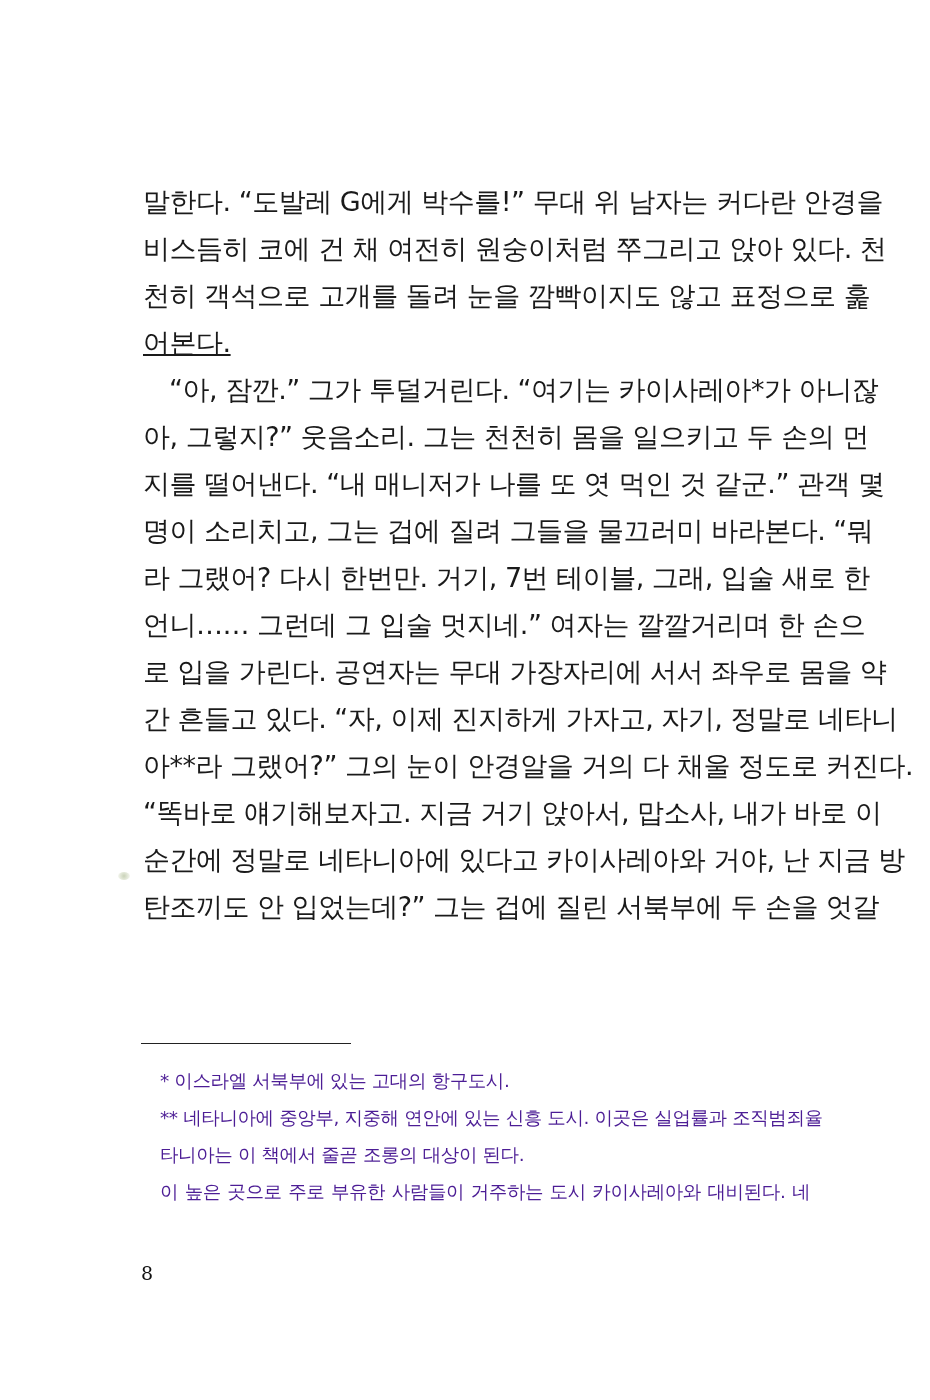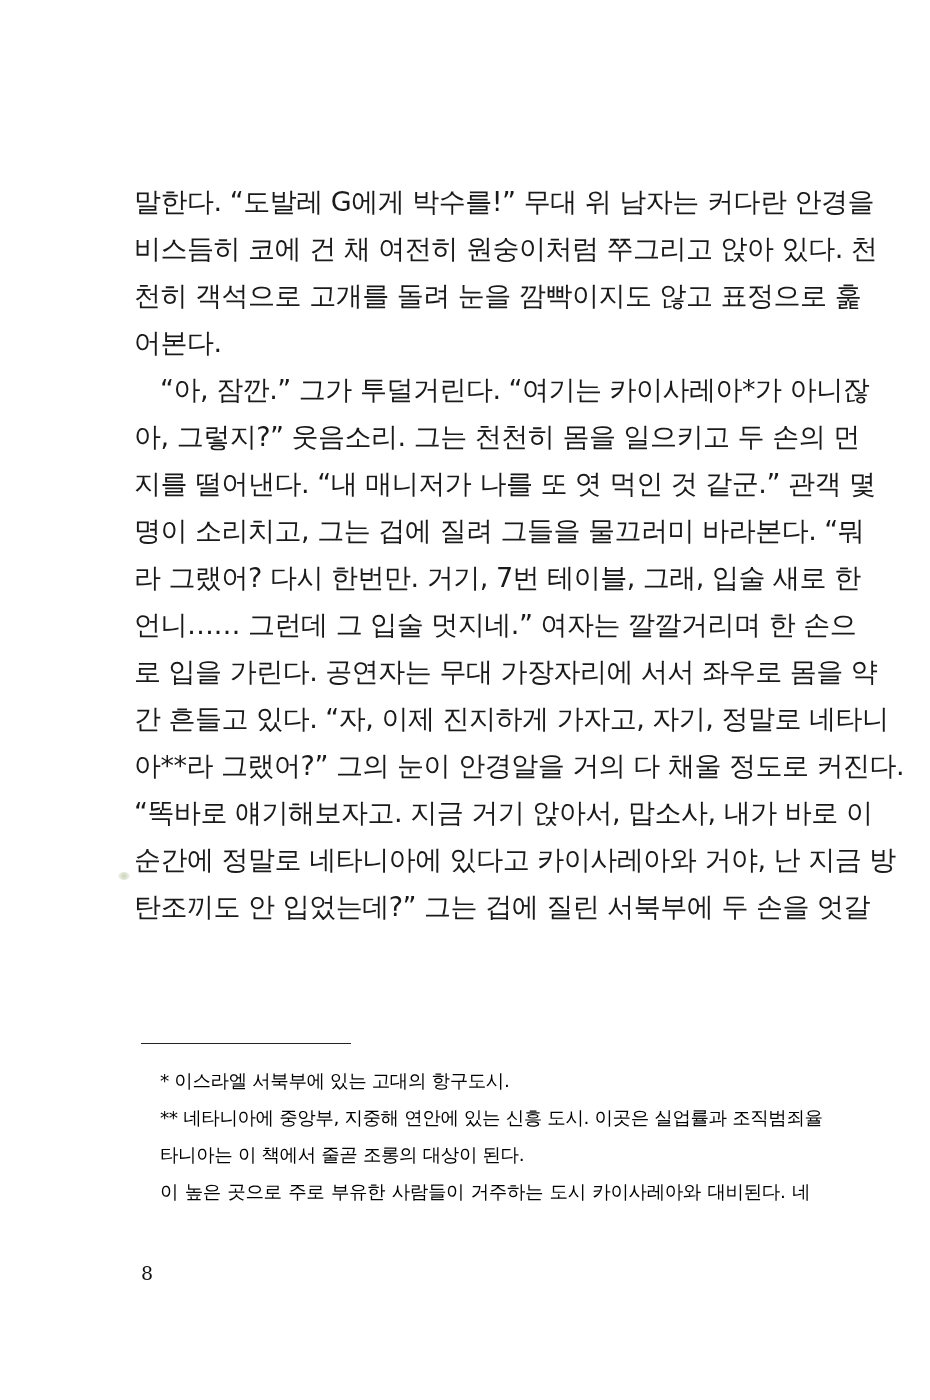--- a/index.html
+++ b/index.html
@@ -2,38 +2,38 @@
 <html><head>
 <meta charset="utf-8">
 <style>
   html, body { margin: 0; padding: 0; }
   body {
     width: 930px; height: 1400px; background: #ffffff; position: relative; overflow: hidden;
     color: #1a1a1a;
   }
   .page { position: absolute; left: 0; top: 0; width: 930px; height: 1400px; }
   .body-text {
-    position: absolute; left: 134px; top: 178px; width: 670px;
+    position: absolute; left: 143px; top: 178px; width: 670px;
     font-family: "DejaVu Sans", "Liberation Sans", sans-serif;
     font-size: 27px; letter-spacing: -0.5px;
   }
   .line {
     height: 47px; line-height: 47px; white-space: nowrap;
     text-align: justify; text-align-last: justify;
   }
-  .line.last { text-align-last: left; }
+  .line.last { text-align-last: left; text-decoration: underline; }
   .line.indent { padding-left: 26px; }
   .rule {
     position: absolute; left: 141px; top: 1043px; width: 210px; height: 0;
     border-top: 1.5px solid #222;
   }
   .footnotes {
     position: absolute; left: 160px; top: 1062px; width: 650px;
     font-family: "DejaVu Sans", "Liberation Sans", sans-serif;
-    font-size: 18.5px; letter-spacing: -0.4px; color: #000000;
+    font-size: 18.5px; letter-spacing: -0.4px; color: #4c1d95;
   }
   .fn-line {
     height: 37px; line-height: 37px; white-space: nowrap;
     text-align: justify; text-align-last: justify;
   }
   .fn-line.last { text-align-last: left; }
   .page-number {
     position: absolute; left: 141px; top: 1262px;
     font-family: "DejaVu Serif", "Liberation Serif", serif;
     font-size: 19px; color: #111;

